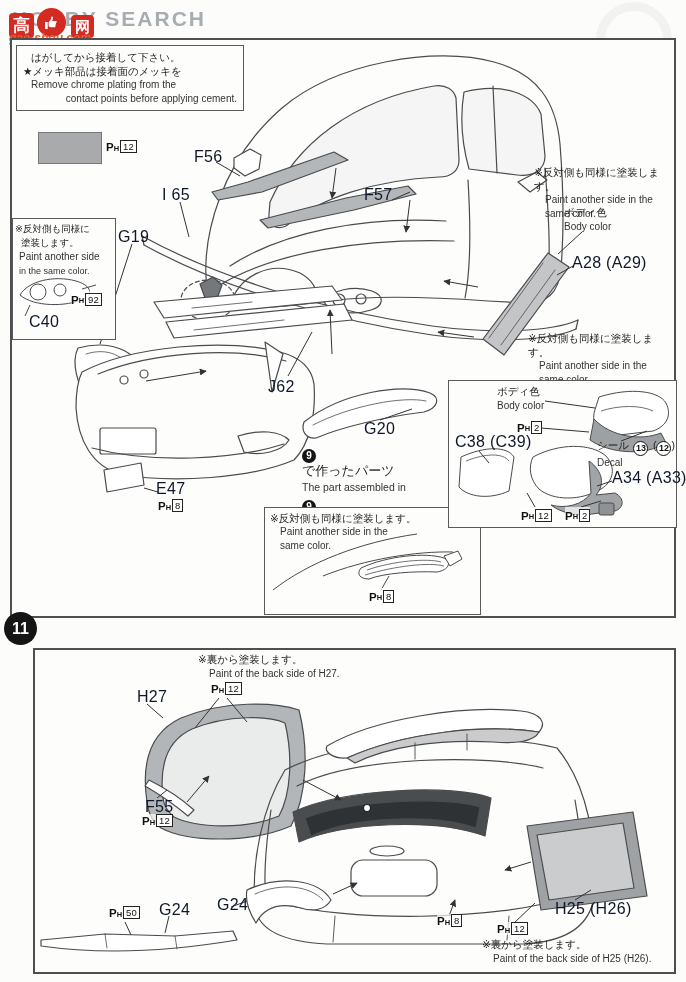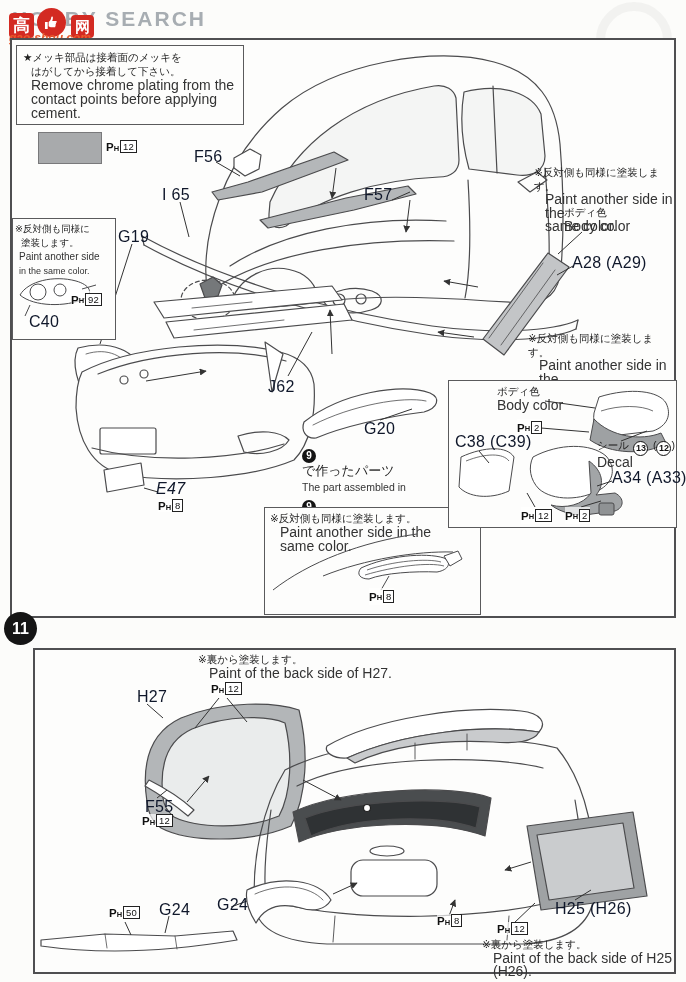--- a/index.html
+++ b/index.html
@@ -15,21 +15,21 @@
   .ghost{position:absolute;left:596px;top:2px;width:58px;height:58px;border-radius:50%;
          border:9px solid rgba(110,110,120,0.07);}
   
   .panel{position:absolute;border:2px solid #4f4f51;background:#fdfdfc;}
   .p1{left:10px;top:38px;width:662px;height:576px;}
   .p2{left:33px;top:648px;width:639px;height:322px;}
   .panel svg{position:absolute;left:0;top:0;}
   
   .notebox{position:absolute;border:1.5px solid #5a5a5c;background:#fdfdfc;padding:4px 6px;line-height:14px;}
   .jp{font-size:10.5px;color:#222;}
-  .en{font-size:14px;color:#333;}
+  .en{font-size:10px;color:#333;}
   .note{position:absolute;line-height:13.5px;}
   .note .jp{display:block;}
   .note .en{display:block;padding-left:11px;}
   
   .pl{position:absolute;font-size:16px;color:#0f172a;letter-spacing:.3px;white-space:nowrap;}
   
   .ph{position:absolute;display:flex;align-items:center;white-space:nowrap;background:rgba(255,255,255,.7);}
   .ph b{font-size:11.5px;font-weight:bold;color:#111;}
   .ph .sub{font-size:7.5px;font-weight:bold;margin:3px 1px 0 0;color:#111;}
   .ph .num{font-size:9.5px;border:1px solid #222;padding:0 2px;line-height:11px;background:#fff;color:#111;}
@@ -120,24 +120,24 @@
         <path d="M132,448 L146,452"></path>
         <path d="M561,226 L545,235"></path>
         <path d="M570,192 L546,214"></path>
         <path d="M466,247 L432,241" marker-end="url(#a1)"></path>
         <path d="M462,297 L426,292" marker-end="url(#a1)"></path>
         <path d="M320,314 L318,270" marker-end="url(#a1)"></path>
       </g>
     </svg>
 
     <div class="notebox" style="left:4px;top:5px;width:214px;">
+      <span class="jp" style="display:block;padding-left:8px;">はがしてから接着して下さい。</span>
       <span class="jp" style="display:block;">★メッキ部品は接着面のメッキを</span>
-      <span class="jp" style="display:block;padding-left:8px;">はがしてから接着して下さい。</span>
       <span class="en" style="display:block;padding-left:8px;">Remove chrome plating from the</span>
-      <span class="en" style="display:block;padding-left:8px;">contact points before applying cement.</span>
+      <span class="en" style="display:block;padding-left:8px;text-align:right;">contact points before applying cement.</span>
     </div>
 
     <div class="swatch"></div>
     <span class="ph" style="left:94px;top:100px;">
       <b>P</b>
         <span class="sub">H</span>
         <span class="num">12</span>
     </span>
 
     <div class="notebox" style="left:0px;top:178px;width:98px;height:114px;padding:3px 2px;">
@@ -161,21 +161,21 @@
       </span>
       <span class="pl" style="left:16px;top:96px;">C40</span>
     </div>
 
     <span class="pl" style="left:182px;top:108px;">F56</span>
     <span class="pl" style="left:150px;top:146px;">I 65</span>
     <span class="pl" style="left:352px;top:146px;">F57</span>
     <span class="pl" style="left:106px;top:188px;">G19</span>
     <span class="pl" style="left:256px;top:338px;">J62</span>
     <span class="pl" style="left:352px;top:380px;">G20</span>
-    <span class="pl" style="left:144px;top:440px;font-style:italic;">E47</span>
+    <span class="pl" style="left:144px;top:440px;">E47</span>
     <span class="ph" style="left:146px;top:459px;">
       <b>P</b>
         <span class="sub">H</span>
         <span class="num">8</span>
     </span>
     <span class="pl" style="left:560px;top:214px;">A28 (A29)</span>
 
     <div class="note" style="left:522px;top:126px;">
       <span class="jp">※反対側も同様に塗装します。</span>
       <span class="en">Paint another side in the</span>

